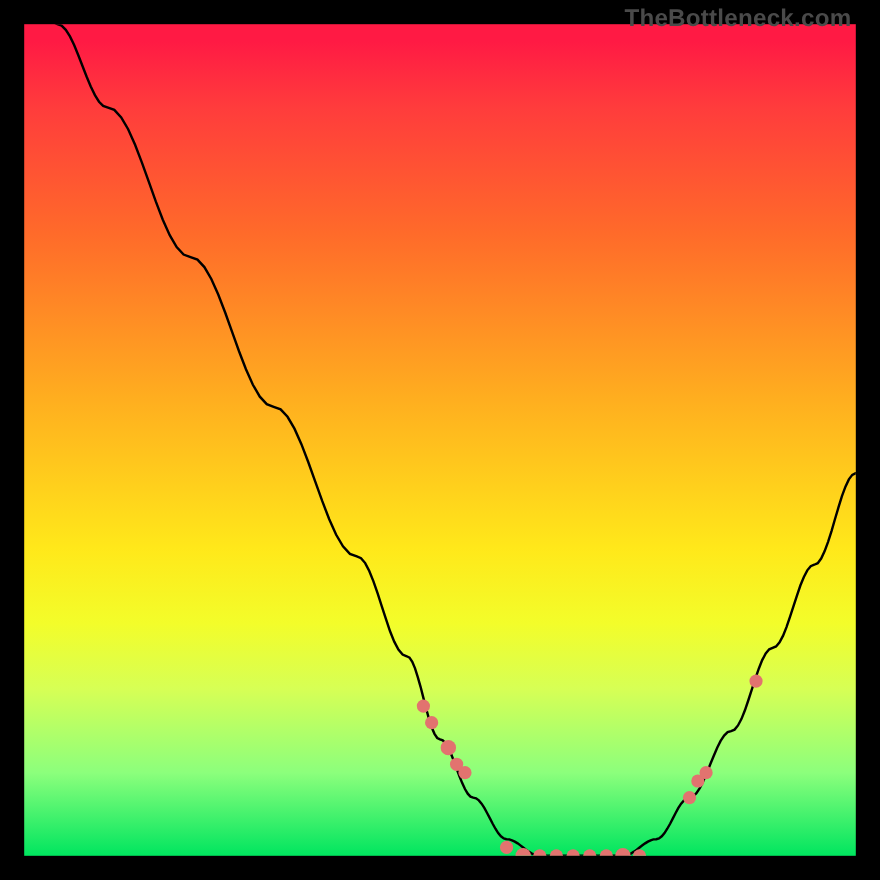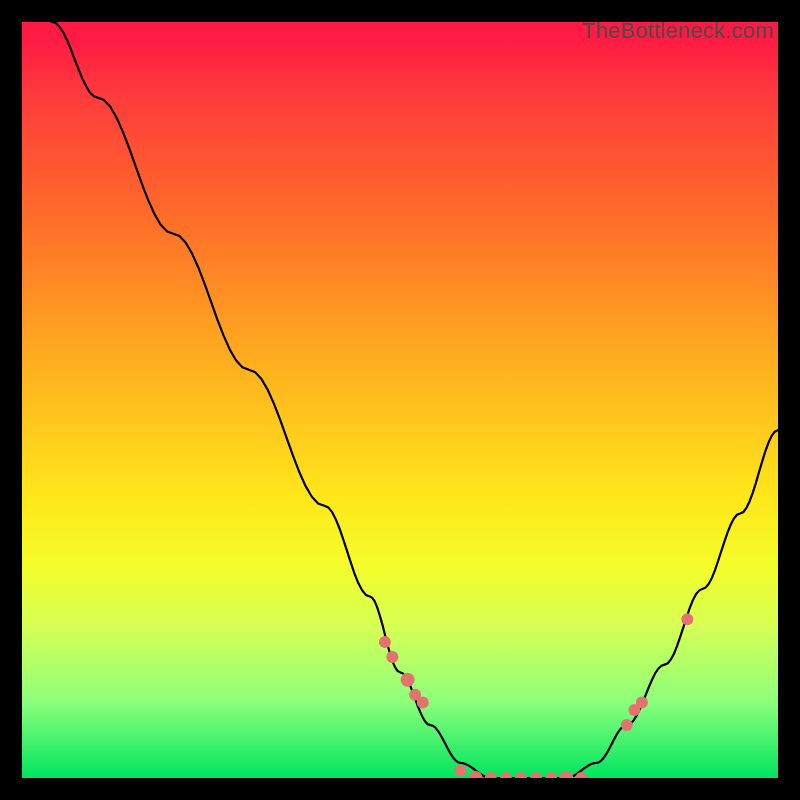--- a/index.html
+++ b/index.html
@@ -31,25 +31,25 @@
       #ffae1f 45%,
       #ffe81a 63%,
       #f3fd2a 72%,
       #d6ff55 80%,
       #8cff7c 90%,
       #00e55f 100%
     );
   }
   .watermark {
     position: absolute;
-    top: 18px;
+    top: 4px;
     right: 26px;
     color: #4a4a4a;
     font-size: 22px;
-    font-weight: 400;
+    font-weight: 700;
     letter-spacing: 0.2px;
     z-index: 5;
   }
   svg.curve {
     position: absolute;
     inset: 0;
     width: 756px;
     height: 756px;
     z-index: 2;
   }

